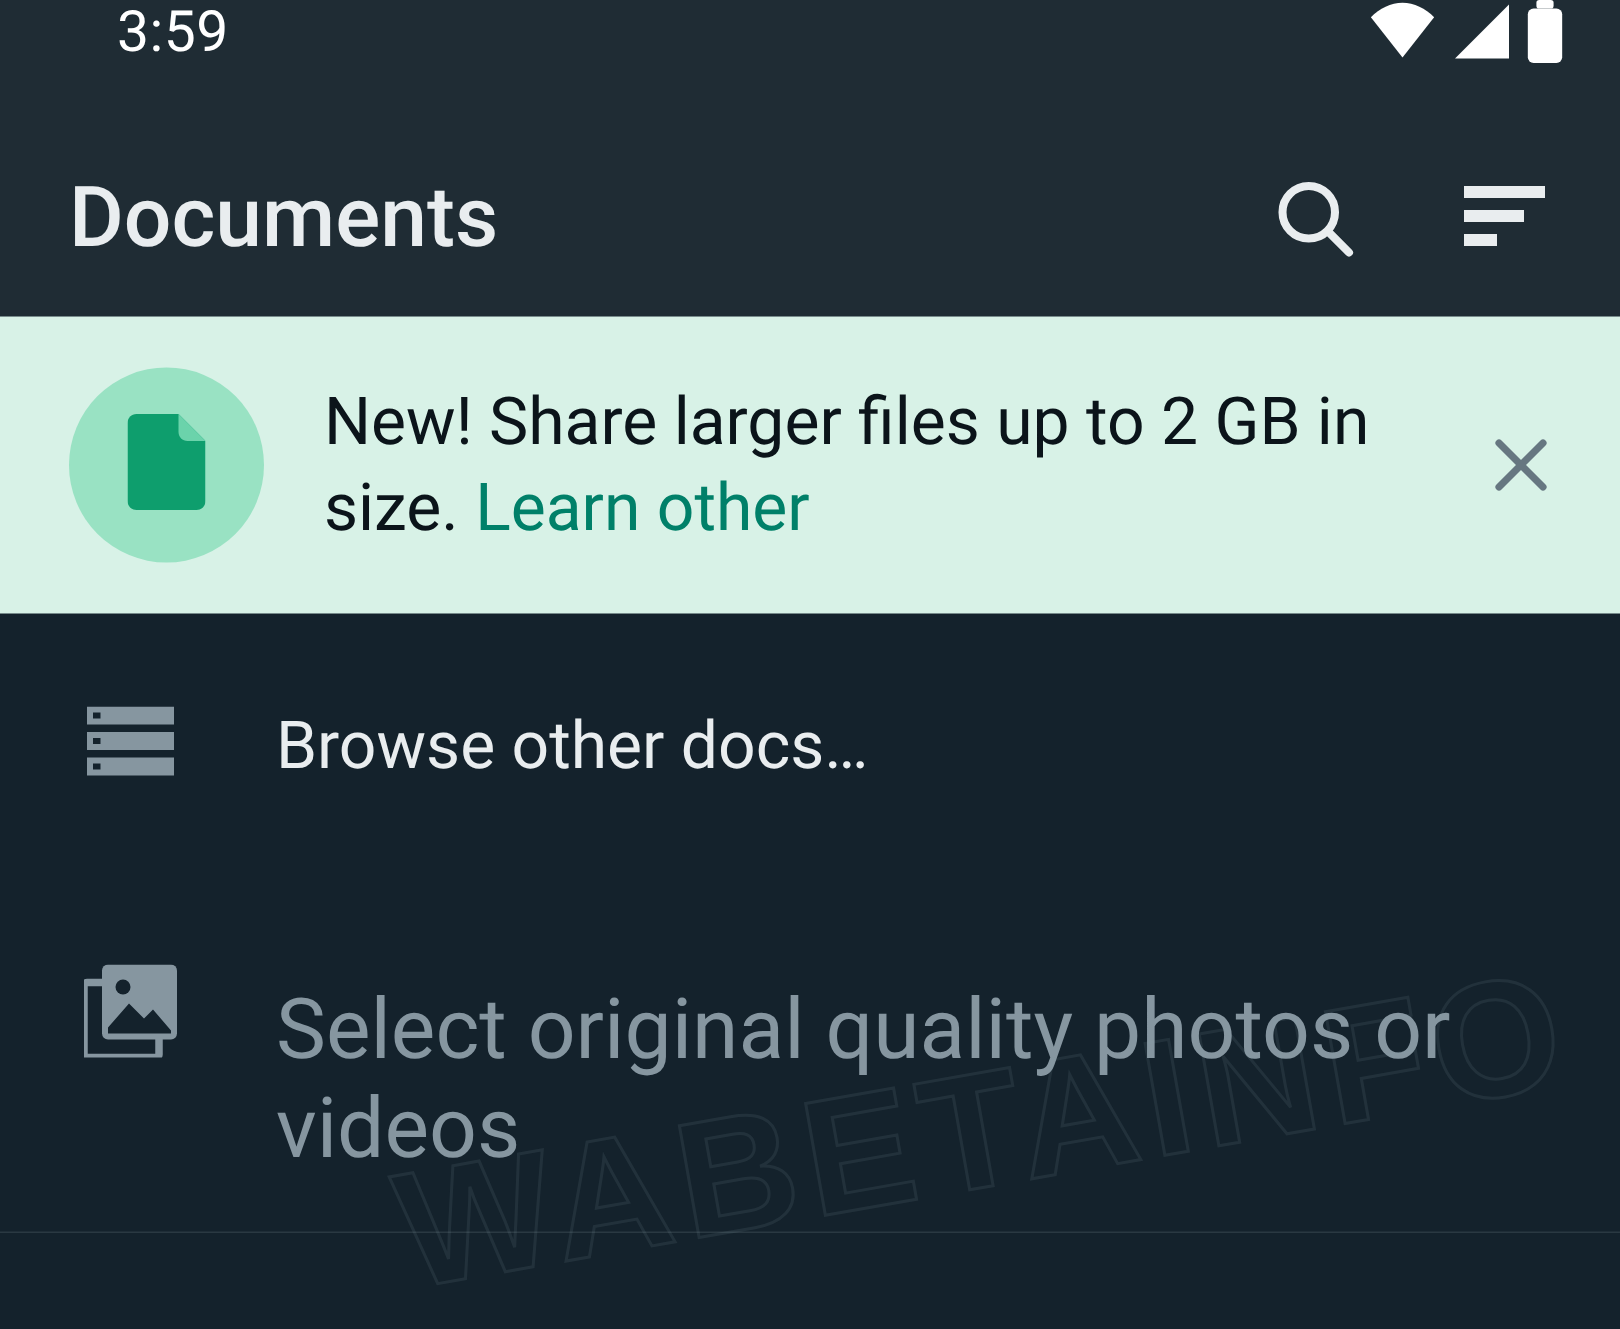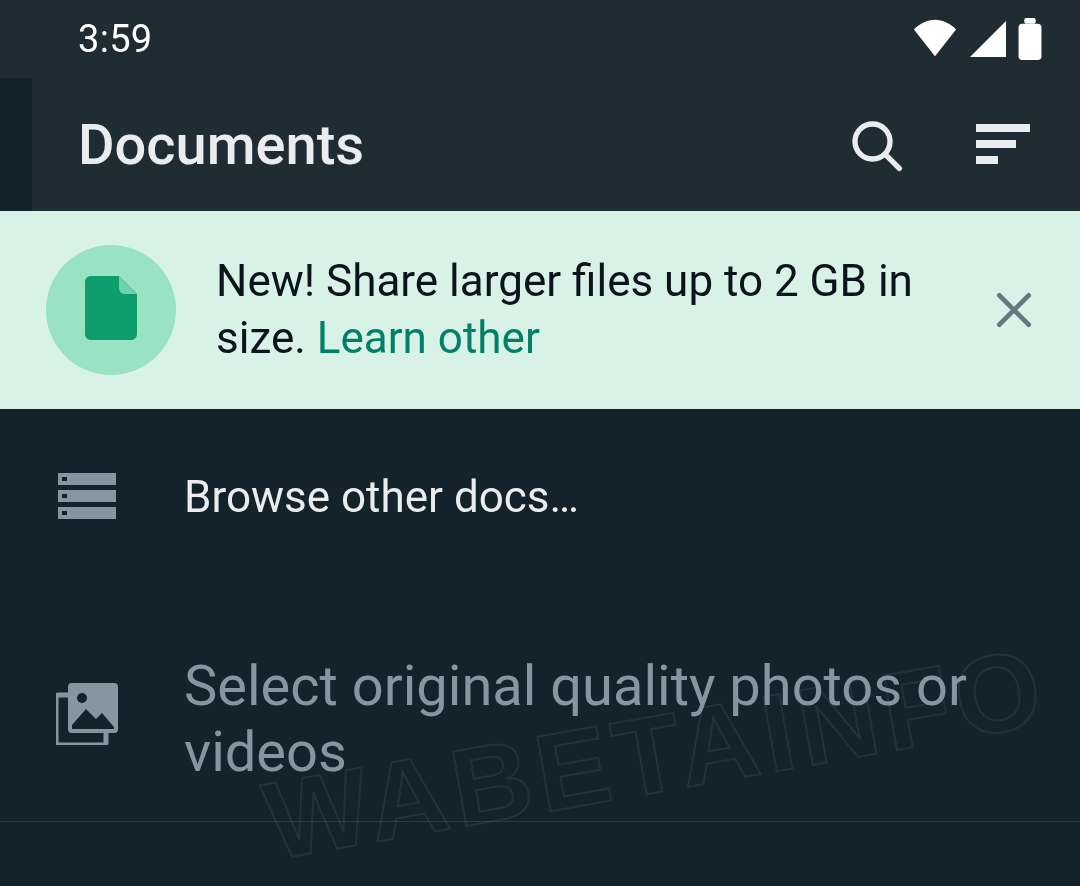--- a/index.html
+++ b/index.html
@@ -1,48 +1,48 @@
 <!DOCTYPE html>
 <html><head>
 <meta charset="utf-8">
 <style>
   html,body{margin:0;padding:0;width:1080px;height:886px;overflow:hidden;
     font-family:Roboto,"Segoe UI",Arial,sans-serif;-webkit-font-smoothing:antialiased;}
   body{background:#14222c;position:relative;}
 
   
-  .status-bar{display:flex;align-items:center;justify-content:space-between;
+  .status-bar{display:flex;align-items:flex-start;justify-content:space-between;
     height:78px;padding:0 38px 0 78px;color:#fff;}
   .status-time{font-size:38px;font-weight:400;letter-spacing:0.3px;}
   .status-icons{display:flex;align-items:center;gap:10px;}
   .status-icons svg{display:block;}
 
   
   .app-bar{display:flex;align-items:center;padding:0 46px;height:132px;
-    border-top:1px solid rgba(255,255,255,0.00);background:#1f2c34;margin-left:32px;}
+    border-top:1px solid rgba(255,255,255,0.00);background:#1f2c34;}
   .status-bar{background:#1f2c34;}
   .app-title{font-size:56px;font-weight:500;color:#e9edef;flex:1;}
   .app-actions{display:flex;align-items:center;gap:72px;margin-right:4px;}
   .icon-btn{background:none;border:none;padding:0;color:#e9edef;cursor:pointer;
     display:flex;align-items:center;justify-content:center;}
   .icon-btn svg{display:block;}
 
   
   .banner{background:#d8f2e7;display:flex;align-items:center;padding:34px 34px 34px 46px;gap:40px;}
   .banner-icon{width:130px;height:130px;border-radius:50%;background:#99e2c3;
     display:flex;align-items:center;justify-content:center;flex:0 0 auto;}
   .banner-text{flex:1;color:#0b141a;font-size:44px;line-height:1.30;font-weight:400;}
   .banner-link{color:#008069;text-decoration:none;}
   .banner-close{background:none;border:none;color:#667781;cursor:pointer;padding:10px;display:flex;}
   .banner-close svg{display:block;}
 
   
   .content{padding:0 0 0 0;}
 
-  .list-item{display:flex;align-items:center;gap:62px;padding:48px 46px 36px 52px;cursor:pointer;}
+  .list-item{display:flex;align-items:flex-start;gap:62px;padding:48px 46px 36px 52px;cursor:pointer;}
   .list-icon{width:70px;display:flex;align-items:center;justify-content:center;flex:0 0 auto;}
   .list-icon svg{display:block;}
   .list-text{flex:1;}
   .list-title{color:#e9edef;font-size:44px;font-weight:400;}
   .list-sub{color:#8696a0;font-size:56px;margin-top:10px;}
 
   .divider{height:1px;background:#2a3942;margin:0 0 0 0;}
 
   
   .watermark{position:absolute;left:260px;top:690px;pointer-events:none;

